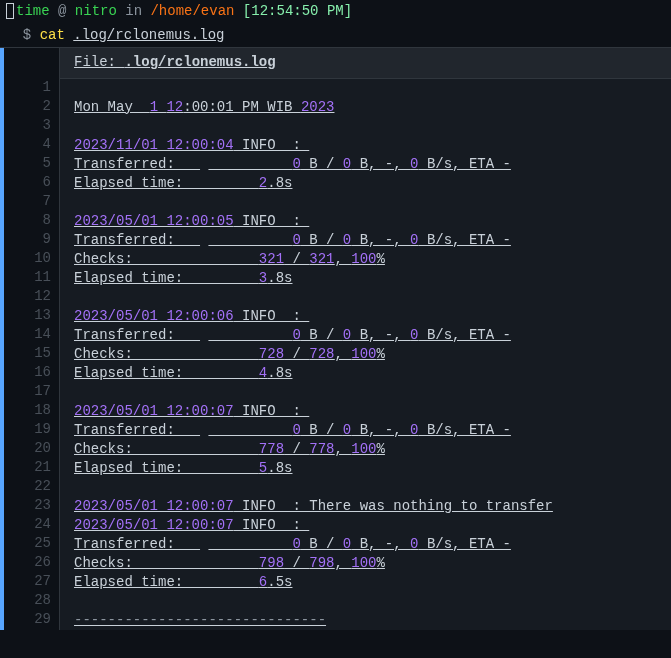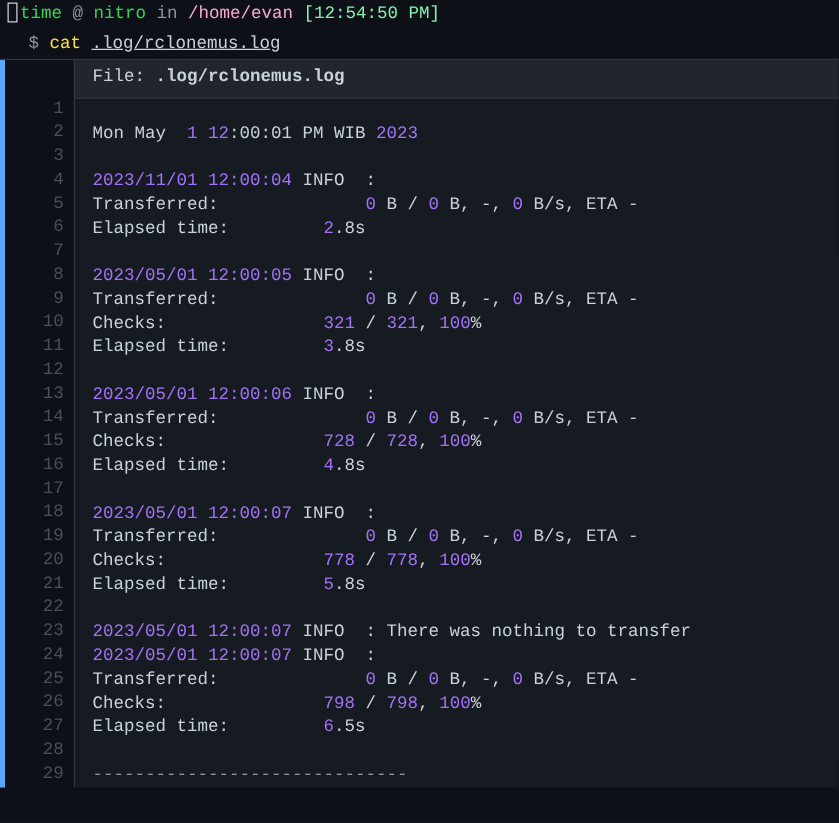--- a/index.html
+++ b/index.html
@@ -14,21 +14,21 @@
       line-height: 1.4;
     }
     .prompt-line {
       padding: 2px 6px;
       white-space: pre;
     }
     .user { color: #39d353; }
     .at { color: #8b949e; }
     .host { color: #39d353; }
     .in { color: #8b949e; }
-    .path { color: #f9a8d4; text-align: right; }
+    .path { color: #f97316; text-align: right; }
     .time { color: #86efac; }
     .prompt-symbol { color: #8b949e; }
     .cmd { color: #fde047; }
     .arg { color: #c9d1d9; text-decoration: underline; }
     .cursor {
       display: inline-block;
       width: 8px;
       height: 16px;
       border: 1px solid #c9d1d9;
       vertical-align: middle;
@@ -49,20 +49,21 @@
       border-right: 1px solid #30363d;
       text-align: right;
       padding: 0 8px;
       color: #484f58;
       flex-shrink: 0;
     }
     .content {
       flex: 1;
       background: #161b22;
       overflow: hidden;
+      text-decoration: underline;
     }
     .file-header {
       background: #21262d;
       padding: 5px 14px;
       white-space: pre;
       border-bottom: 1px solid #30363d;
     }
     .file-label { color: #c9d1d9; }
     .file-path { color: #c9d1d9; font-weight: bold; }
     .lines {

